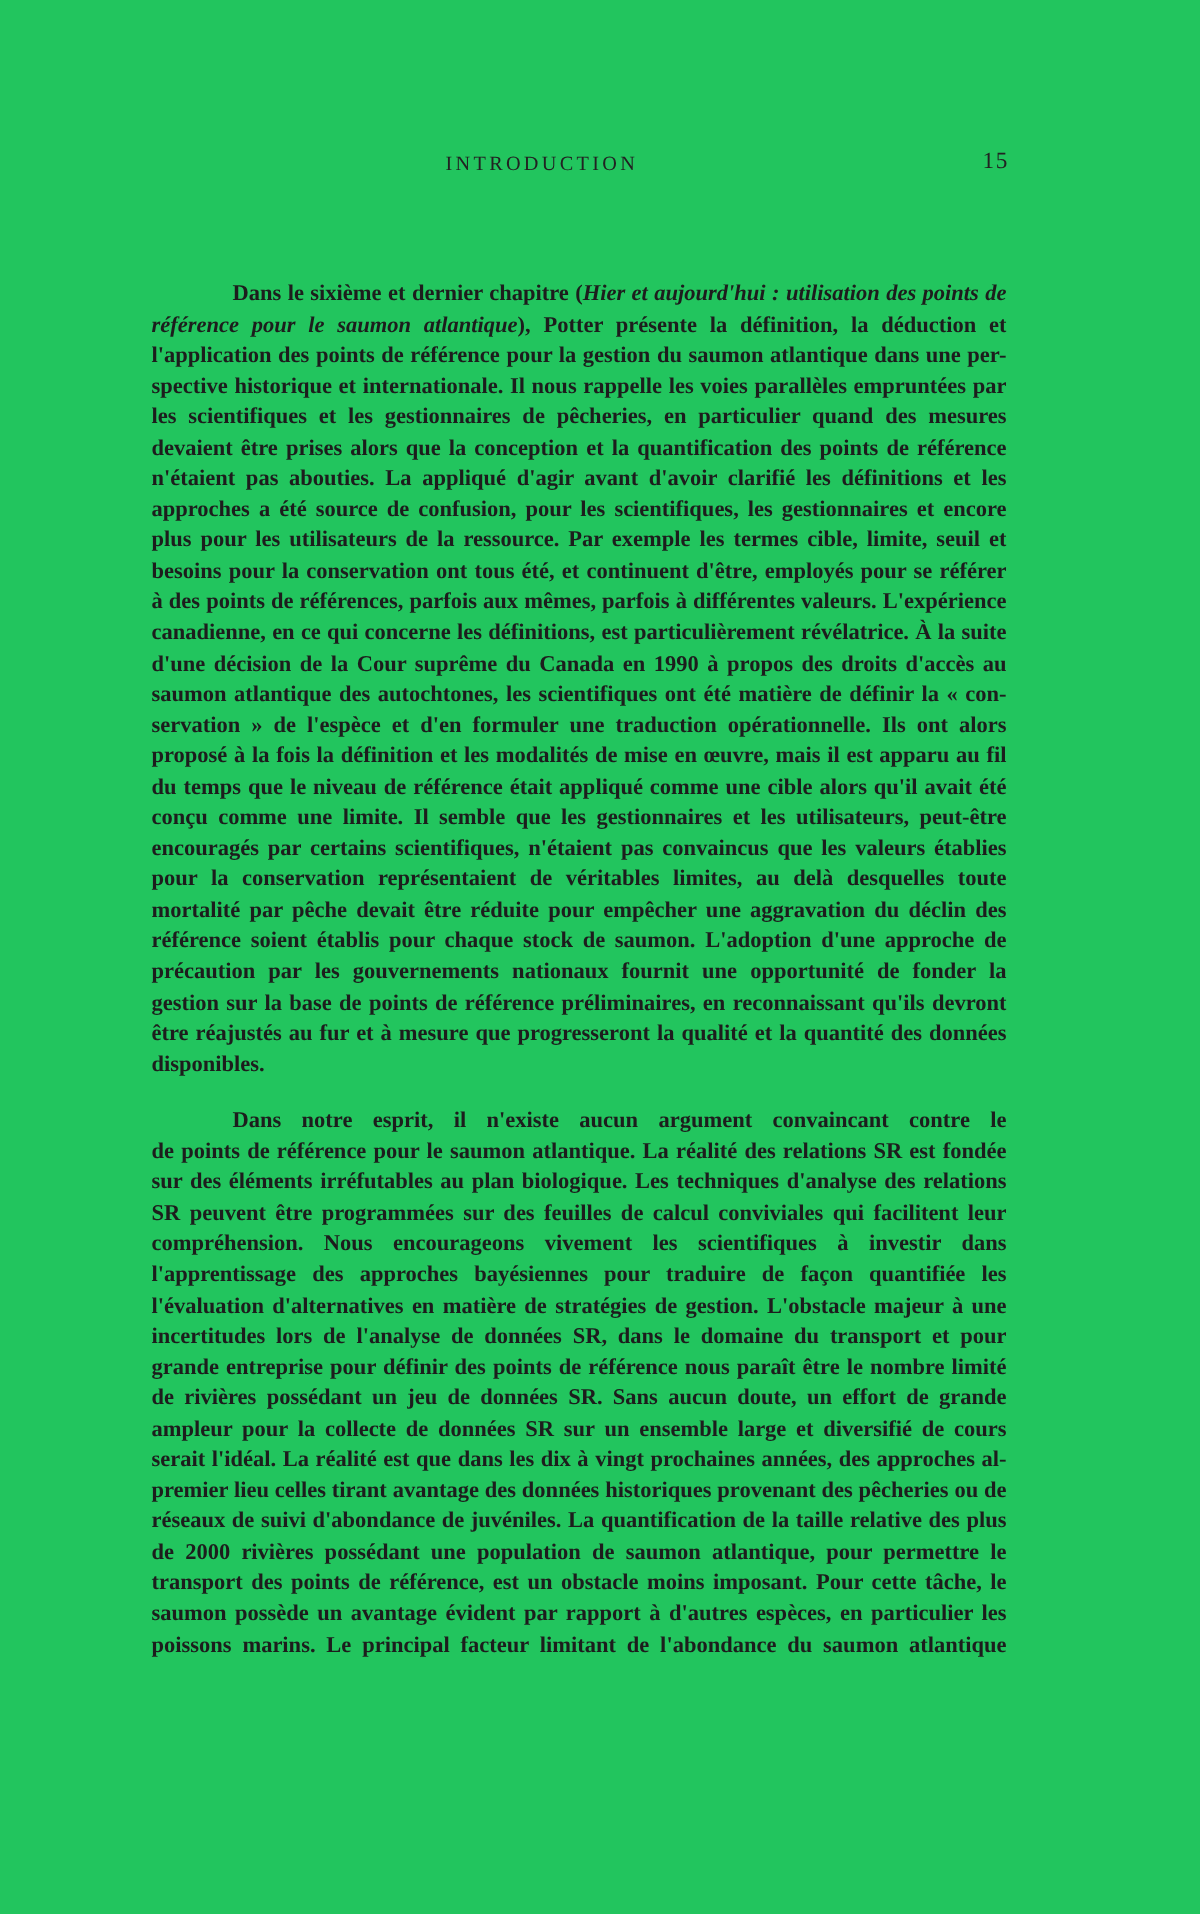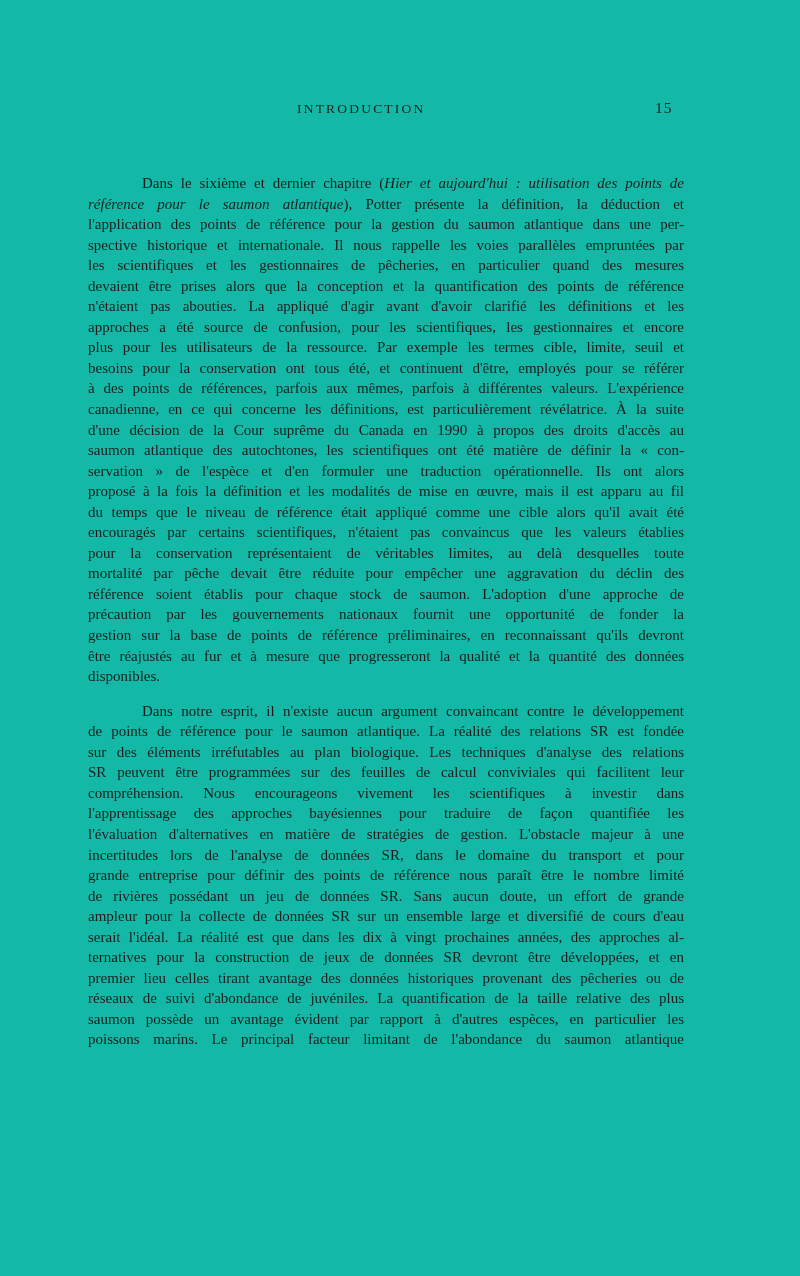--- a/index.html
+++ b/index.html
@@ -4,21 +4,21 @@
 <style>
   html, body {
     margin: 0;
     padding: 0;
     background: #ffffff;
   }
   .page {
     position: relative;
     width: 800px;
     height: 1276px;
-    background: #14b8a6;
+    background: #22c55e;
     overflow: hidden;
     font-family: "Liberation Serif", "DejaVu Serif", serif;
     color: #1d1d1d;
   }
   .header-title {
     position: absolute;
     top: 101px;
     left: 297px;
     font-size: 13.5px;
     letter-spacing: 2.2px;
@@ -37,22 +37,23 @@
   .body-text {
     position: absolute;
     left: 84px;
     top: 169px;
     width: 604px;
     font-size: 15px;
     line-height: 20.55px;
     color: #1d1d1d;
   }
   .paragraph {
-    margin: 4px;
+    margin: 17px;
     padding: 0;
+    font-weight: bold;
   }
   .paragraph + .paragraph {
     margin-top: 14px;
   }
   .line {
     text-align: justify;
     text-align-last: justify;
     height: 20.55px;
     overflow: hidden;
   }
@@ -84,20 +85,21 @@
         <div class="line"><span>approches a été source de confusion, pour les scientifiques, les gestionnaires et encore</span></div>
         <div class="line"><span>plus pour les utilisateurs de la ressource. Par exemple les termes cible, limite, seuil et</span></div>
         <div class="line"><span>besoins pour la conservation ont tous été, et continuent d'être, employés pour se référer</span></div>
         <div class="line"><span>à des points de références, parfois aux mêmes, parfois à différentes valeurs. L'expérience</span></div>
         <div class="line"><span>canadienne, en ce qui concerne les définitions, est particulièrement révélatrice. À la suite</span></div>
         <div class="line"><span>d'une décision de la Cour suprême du Canada en 1990 à propos des droits d'accès au</span></div>
         <div class="line"><span>saumon atlantique des autochtones, les scientifiques ont été matière de définir la « con-</span></div>
         <div class="line"><span>servation » de l'espèce et d'en formuler une traduction opérationnelle. Ils ont alors</span></div>
         <div class="line"><span>proposé à la fois la définition et les modalités de mise en œuvre, mais il est apparu au fil</span></div>
         <div class="line"><span>du temps que le niveau de référence était appliqué comme une cible alors qu'il avait été</span></div>
+        <div class="line"><span>conçu comme une limite. Il semble que les gestionnaires et les utilisateurs, peut-être</span></div>
         <div class="line"><span>encouragés par certains scientifiques, n'étaient pas convaincus que les valeurs établies</span></div>
         <div class="line"><span>pour la conservation représentaient de véritables limites, au delà desquelles toute</span></div>
         <div class="line"><span>mortalité par pêche devait être réduite pour empêcher une aggravation du déclin des</span></div>
         <div class="line"><span>référence soient établis pour chaque stock de saumon. L'adoption d'une approche de</span></div>
         <div class="line"><span>précaution par les gouvernements nationaux fournit une opportunité de fonder la</span></div>
         <div class="line"><span>gestion sur la base de points de référence préliminaires, en reconnaissant qu'ils devront</span></div>
         <div class="line"><span>être réajustés au fur et à mesure que progresseront la qualité et la quantité des données</span></div>
         <div class="line line-last"><span>disponibles.</span></div>
       </div>
       <div class="paragraph">
@@ -106,20 +108,21 @@
         <div class="line"><span>sur des éléments irréfutables au plan biologique. Les techniques d'analyse des relations</span></div>
         <div class="line"><span>SR peuvent être programmées sur des feuilles de calcul conviviales qui facilitent leur</span></div>
         <div class="line"><span>compréhension. Nous encourageons vivement les scientifiques à investir dans</span></div>
         <div class="line"><span>l'apprentissage des approches bayésiennes pour traduire de façon quantifiée les</span></div>
         <div class="line"><span>l'évaluation d'alternatives en matière de stratégies de gestion. L'obstacle majeur à une</span></div>
         <div class="line"><span>incertitudes lors de l'analyse de données SR, dans le domaine du transport et pour</span></div>
         <div class="line"><span>grande entreprise pour définir des points de référence nous paraît être le nombre limité</span></div>
         <div class="line"><span>de rivières possédant un jeu de données SR. Sans aucun doute, un effort de grande</span></div>
         <div class="line"><span>ampleur pour la collecte de données SR sur un ensemble large et diversifié de cours d'eau</span></div>
         <div class="line"><span>serait l'idéal. La réalité est que dans les dix à vingt prochaines années, des approches al-</span></div>
-        <div class="line"><span>ternatives pour la construction de jeux de données SR devront être développées, et en</span></div>
         <div class="line"><span>premier lieu celles tirant avantage des données historiques provenant des pêcheries ou de</span></div>
         <div class="line"><span>réseaux de suivi d'abondance de juvéniles. La quantification de la taille relative des plus</span></div>
+        <div class="line"><span>de 2000 rivières possédant une population de saumon atlantique, pour permettre le</span></div>
+        <div class="line"><span>transport des points de référence, est un obstacle moins imposant. Pour cette tâche, le</span></div>
         <div class="line"><span>saumon possède un avantage évident par rapport à d'autres espèces, en particulier les</span></div>
         <div class="line"><span>poissons marins. Le principal facteur limitant de l'abondance du saumon atlantique</span></div>
       </div>
     </div>
 </div>
 
 </body></html>

